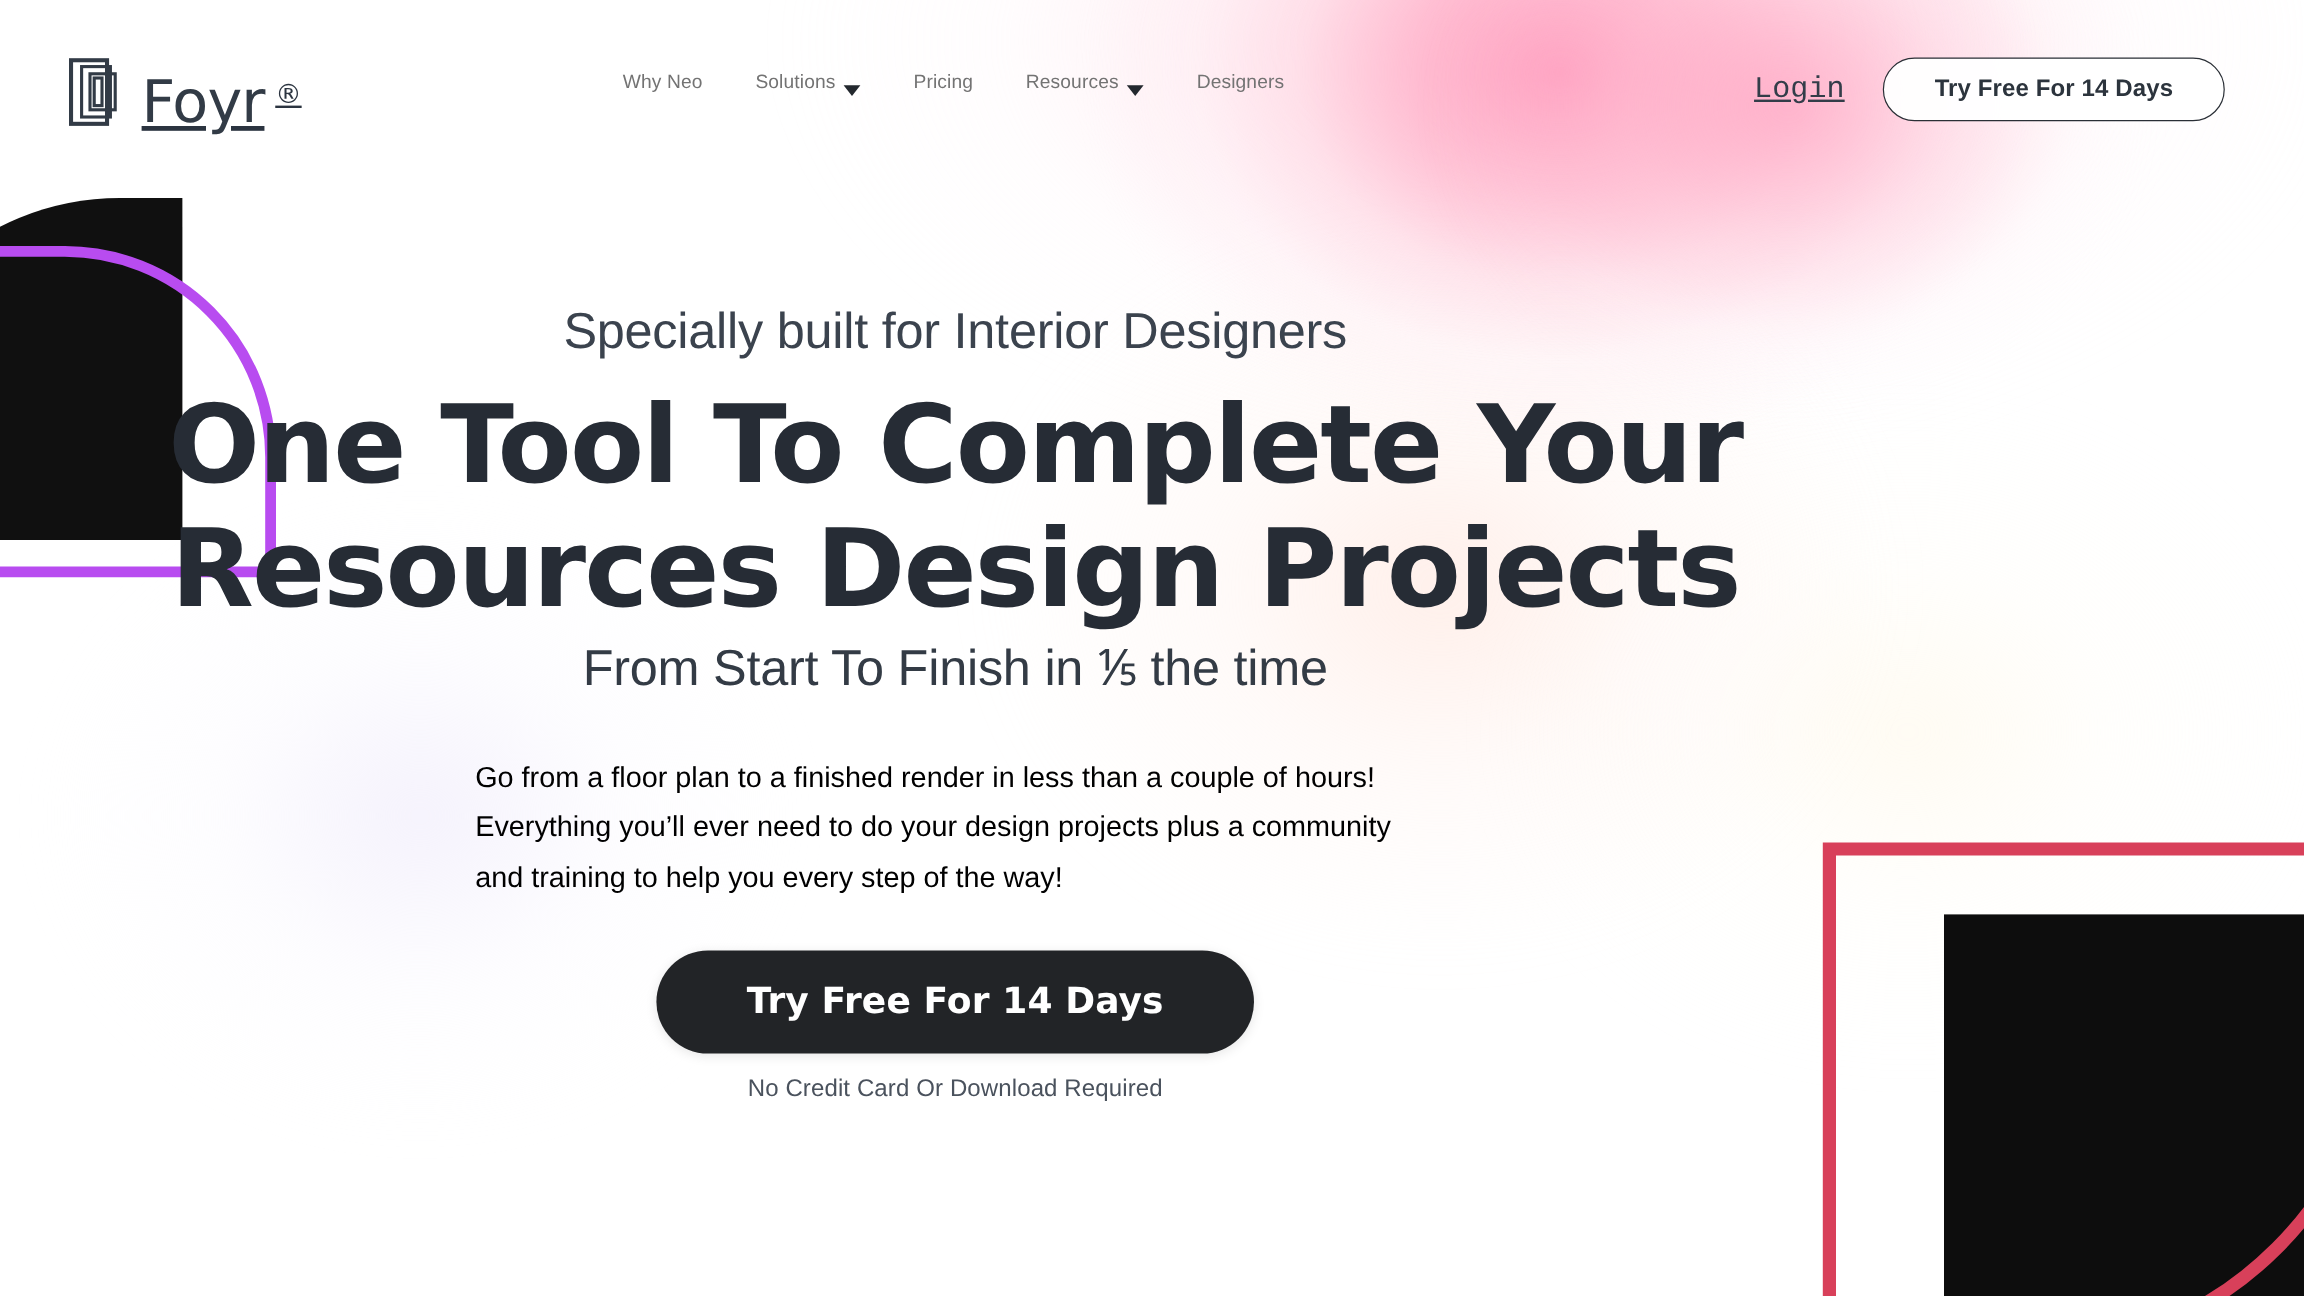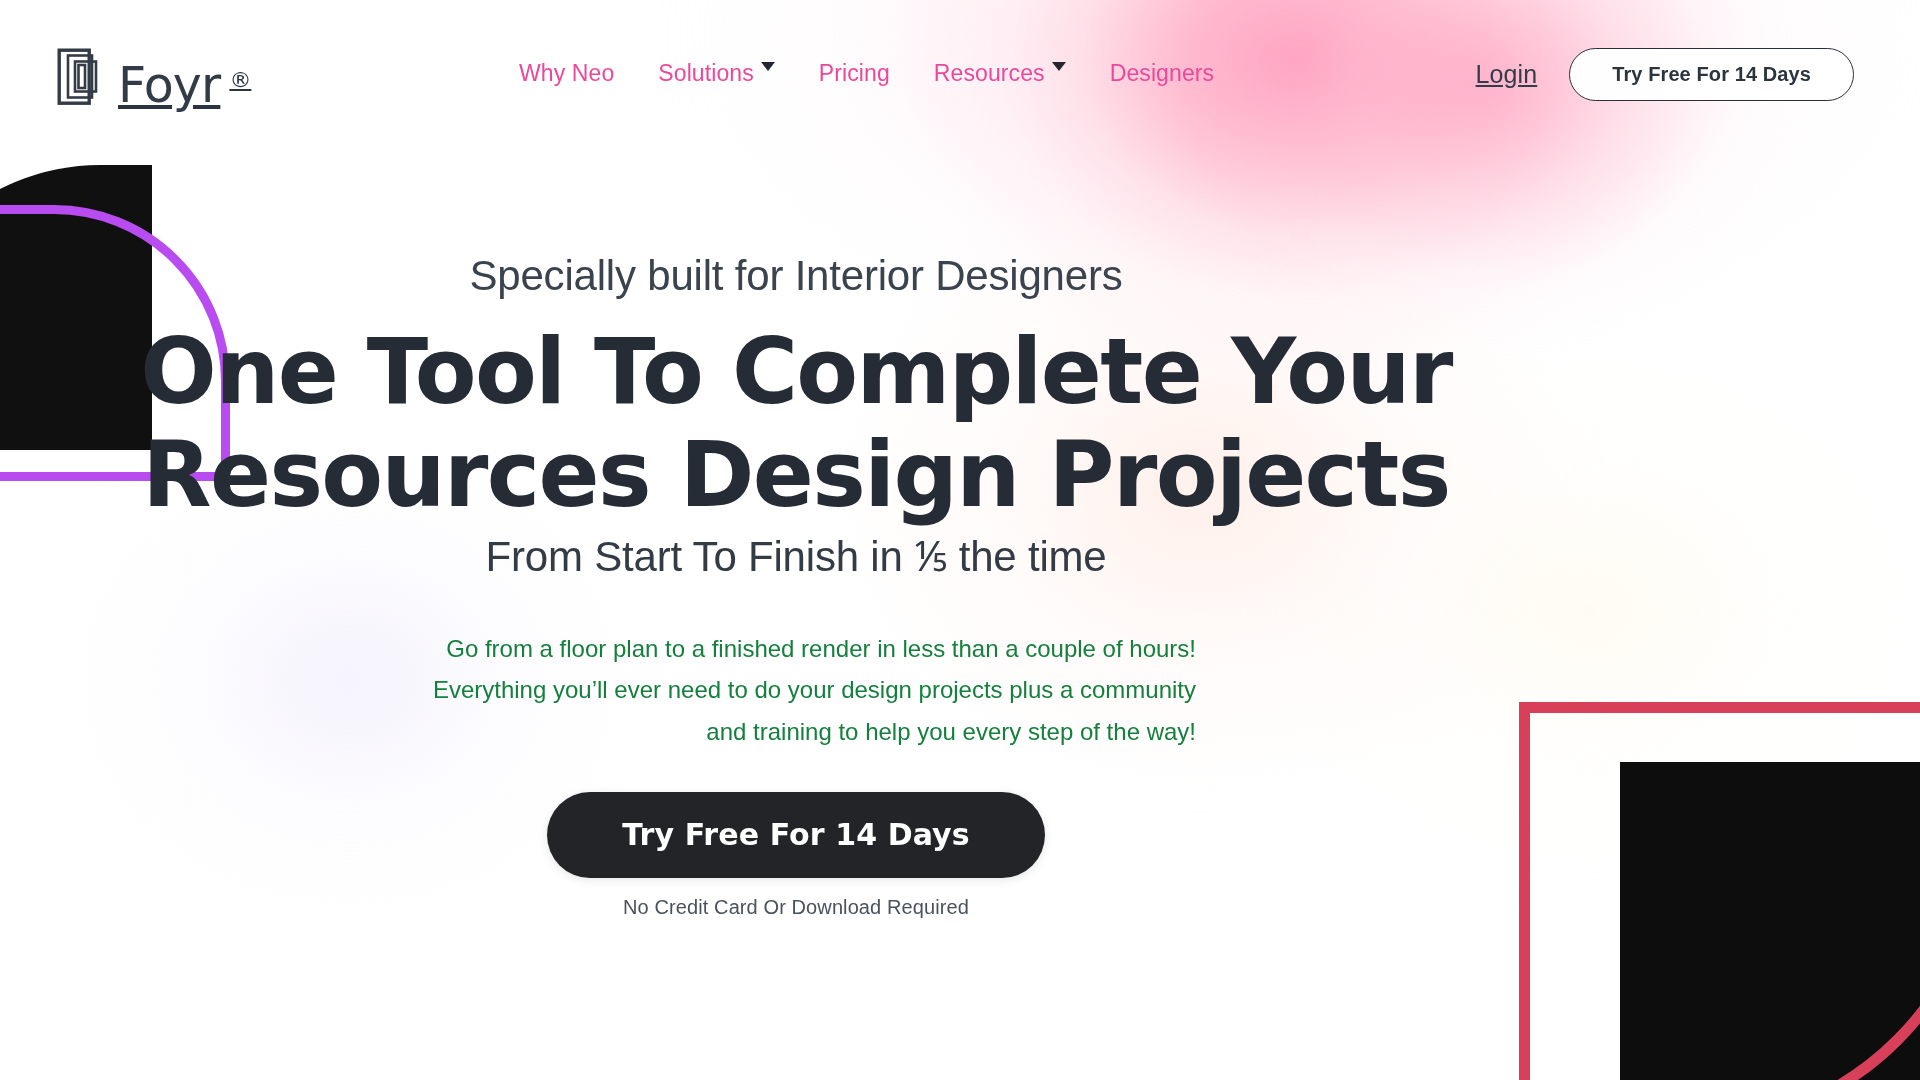--- a/index.html
+++ b/index.html
@@ -112,39 +112,40 @@
   .logo-reg{
     font-size:22px; vertical-align:super; position:relative; top:-14px;
     font-family:"DejaVu Sans", sans-serif;
   }
 
   nav#main-nav{
     position:absolute; left:497px; top:60px;
     display:flex; align-items:center; gap:0px;
   }
   .nav-item{
-    display:flex; align-items:flex-start; gap:7px;
-    font-size:23px; color:#ec4899; padding:0 22px;
+    display:flex; align-items:flex-end; gap:7px;
+    font-size:16px; color:#737373; padding:0 22px;
     cursor:pointer; white-space:nowrap; letter-spacing:0.1px;
   }
   .caret{
     width:0; height:0;
     border-left:7px solid transparent;
     border-right:7px solid transparent;
     border-top:9px solid #23282e;
     display:inline-block; position:relative; top:2px;
   }
 
   .header-right{
     position:absolute; right:66px; top:48px;
     display:flex; align-items:center; gap:20px;
   }
   #login-link{
     font-size:25px; color:#333d49; cursor:pointer; padding:6px 12px;
     letter-spacing:0.1px;
+    font-family:Liberation Mono, monospace;
   }
   #header-cta{
     display:inline-flex; align-items:center; justify-content:center;
     height:53px; padding:0 42px;
     border:1.6px solid #2a2f36; border-radius:30px;
     background:rgba(255,255,255,0.96);
     font-size:20px; font-weight:600; color:#2c3views; color:#2c343d;
     cursor:pointer; white-space:nowrap; letter-spacing:0.1px;
   }
 
@@ -165,22 +166,22 @@
     margin-top:24px;
     font-size:90px; font-weight:700; color:#262c35;
     line-height:1.14; letter-spacing:-1.6px; text-align:center;
     font-family:"DejaVu Sans", sans-serif;
     max-width:1500px;
   }
   #hero-subtitle{
     font-size:42px; font-weight:400; color:#333b45; letter-spacing:-0.2px;
   }
   #hero-paragraph{
-    margin-top:45px; width:800px; text-align:right;
-    font-size:24px; line-height:1.72; color:#15803d;
+    margin-top:45px; width:800px; text-align:left;
+    font-size:24px; line-height:1.72; color:#000000;
   }
   #hero-cta{
     margin-top:40px;
     display:inline-flex; align-items:center; justify-content:center;
     width:498px; height:86px; border-radius:48px;
     background:#222427; color:#ffffff;
     font-size:30px; font-weight:700; letter-spacing:0.1px;
     border:none; cursor:pointer;
     font-family:"DejaVu Sans", sans-serif;
     box-shadow:0 2px 10px rgba(0,0,0,0.10);

